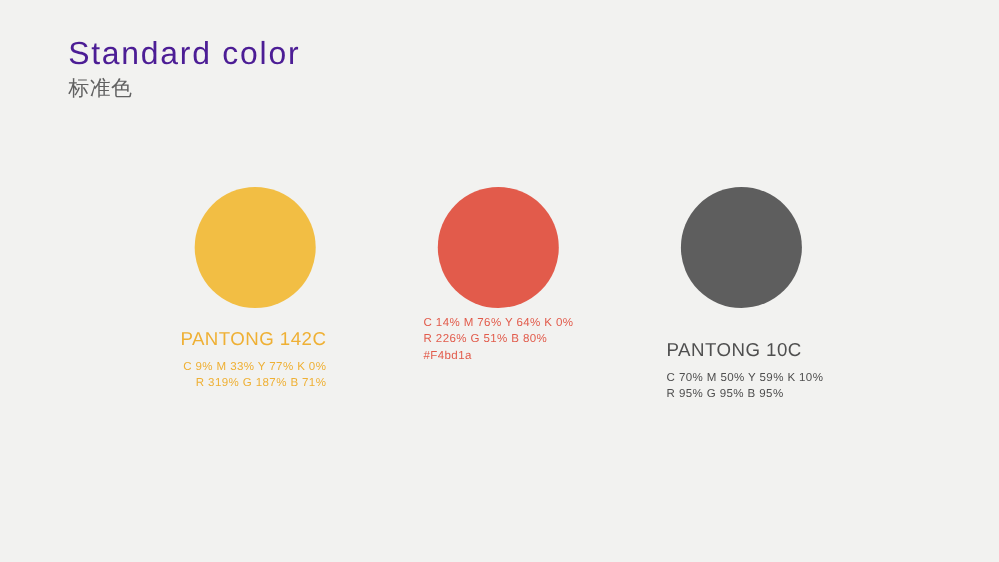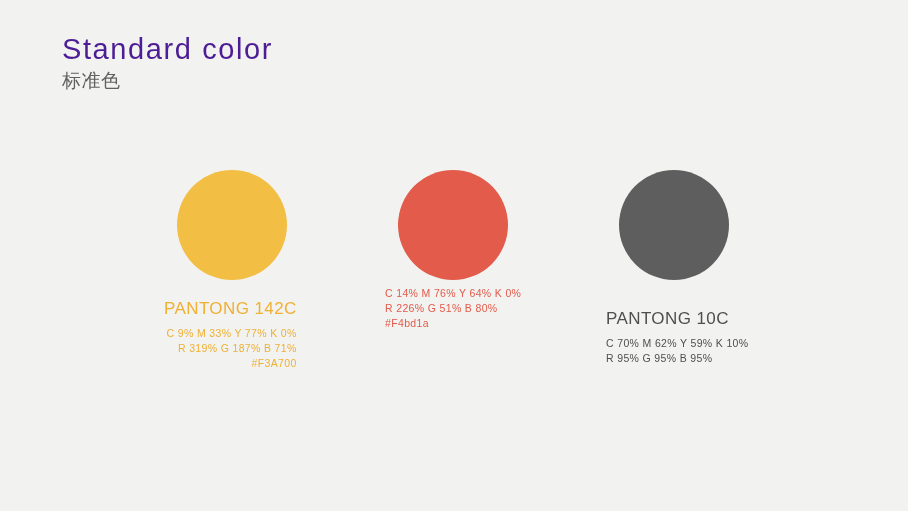--- a/index.html
+++ b/index.html
@@ -99,36 +99,35 @@
   </div>
 
   <div class="swatches">
 
     <div class="swatch swatch-0">
       <div class="swatch-circle" style="background: rgb(242, 190, 68);"></div>
       <div class="swatch-name" style="color: rgb(239, 176, 52);">PANTONG 142C</div>
       <div class="swatch-specs" style="color: rgb(239, 176, 52); text-align: right;">
         <span class="spec-line">C  9%   M  33%  Y  77%  K  0%</span>
         <span class="spec-line">R  319%  G  187%  B  71%</span>
-        <span class="spec-hex">#F3A700</span>
       </div>
     </div>
 
     <div class="swatch swatch-1">
       <div class="swatch-circle" style="background: rgb(226, 91, 75);"></div>
       <div class="swatch-specs" style="color: rgb(226, 91, 75);">
         <span class="spec-line">C  14%  M  76%  Y  64%  K  0%</span>
         <span class="spec-line">R  226%  G  51%   B  80%</span>
         <span class="spec-hex">#F4bd1a</span>
       </div>
     </div>
 
     <div class="swatch swatch-2">
       <div class="swatch-circle" style="background: rgb(94, 94, 94);"></div>
       <div class="swatch-name" style="color: rgb(79, 79, 79); margin-top: 28px;">PANTONG 10C</div>
       <div class="swatch-specs" style="color: rgb(79, 79, 79);">
-        <span class="spec-line">C  70%  M  62%  Y  59%  K  10%</span>
+        <span class="spec-line">C  70%  M  50%  Y  59%  K  10%</span>
         <span class="spec-line">R  95%   G  95%   B  95%</span>
       </div>
     </div>
 
   </div>
 </div>
 
 </body></html>

